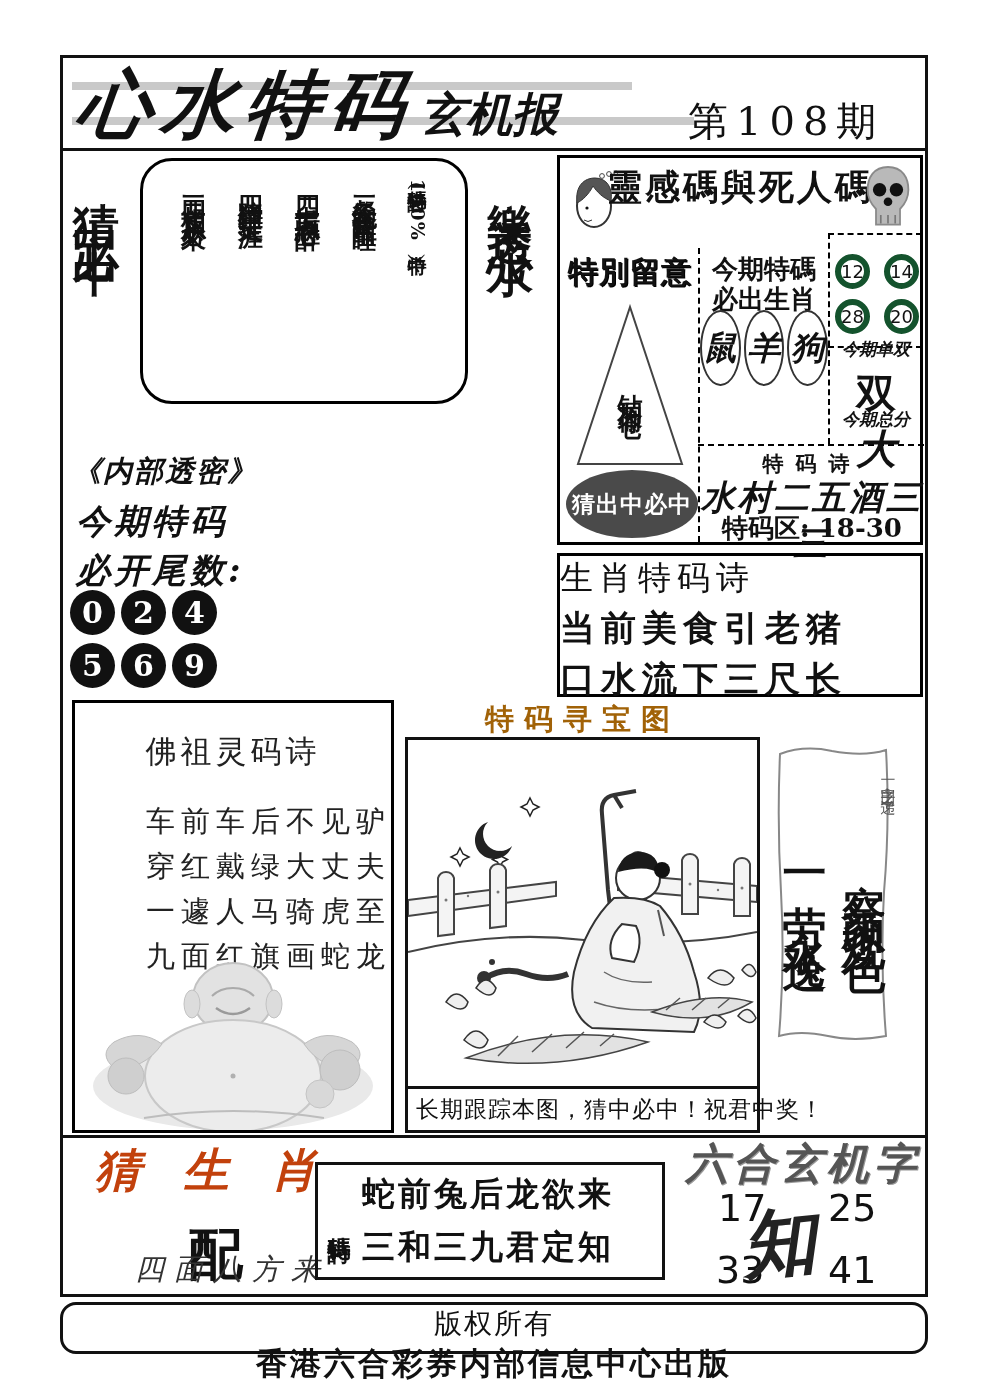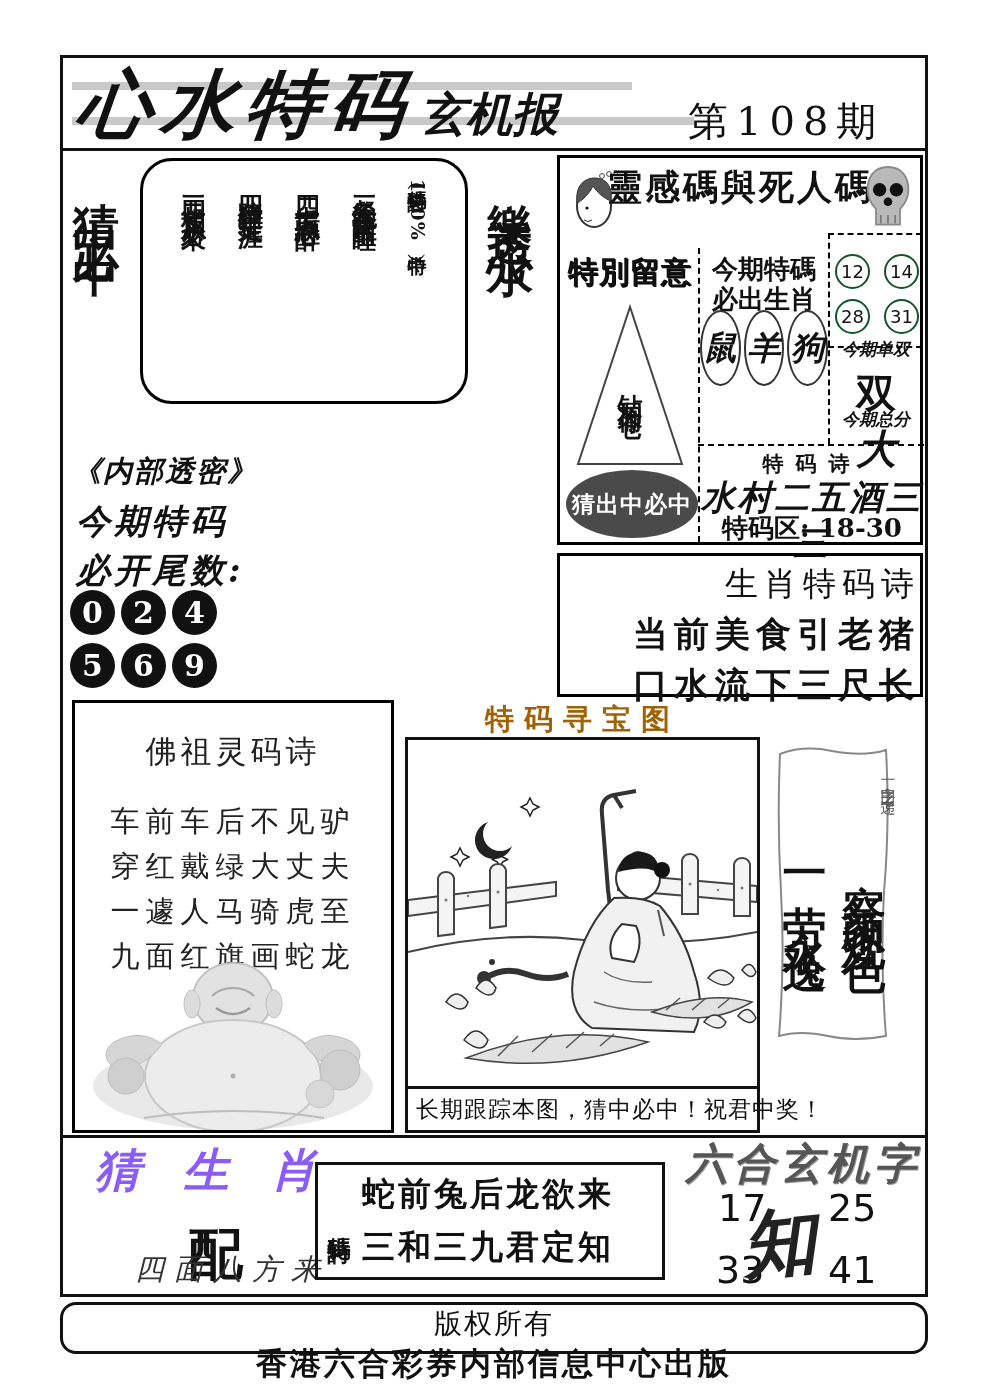--- a/index.html
+++ b/index.html
@@ -42,59 +42,59 @@
   .dark-oval { position:absolute; left:6px; top:312px; width:132px; height:68px; background:#4a4a4a; border-radius:50%;
     color:#fff; display:flex; align-items:center; justify-content:center; font-size:23px; font-weight:900; letter-spacing:1px; }
   .zhead { position:absolute; left:140px; width:128px; text-align:center; font-size:26px; font-weight:bold; }
   .zodiac-row { position:absolute; left:140px; top:152px; width:128px; display:flex; justify-content:center; gap:3px; }
   .zodiac-oval { width:41px; height:76px; border:2px solid #333; border-radius:50%; display:flex; align-items:center; justify-content:center;
     font-size:33px; font-weight:900; font-style:italic; }
   .pass { position:absolute; left:138px; top:250px; width:132px; display:flex; align-items:baseline; justify-content:center; gap:3px; }
   .pass .lbl { font-size:18px; font-weight:bold; font-style:italic; }
   .pass .expr { font-size:28px; font-weight:bold; font-family:"DejaVu Sans", sans-serif; }
   .numgrid { position:absolute; left:274px; top:96px; width:86px; display:flex; flex-wrap:wrap; gap:10px 14px; justify-content:center; }
-  .numball { width:35px; height:35px; border:2px solid #14532d; border-radius:50%; display:flex; align-items:center; justify-content:center;
+  .numball { width:35px; height:35px; border:6px solid #14532d; border-radius:50%; display:flex; align-items:center; justify-content:center;
     font-size:18px; font-family:"DejaVu Sans", sans-serif; }
   .rl-small { position:absolute; left:270px; width:92px; text-align:center; font-size:17px; font-weight:900; font-style:italic; }
   .rl-big { position:absolute; left:270px; width:92px; text-align:center; font-size:40px; font-weight:900; }
   .insp-poem-title { position:absolute; left:140px; top:292px; width:224px; text-align:center; font-size:21px; font-weight:bold; letter-spacing:12px; }
   .insp-poem-line { position:absolute; left:140px; top:317px; width:224px; text-align:center; font-size:34px; font-weight:bold; font-style:italic; letter-spacing:3px; }
   .insp-range { position:absolute; left:140px; top:353px; width:224px; text-align:center; font-size:26px; font-weight:bold; }
 
   
   .int-title { left:72px; top:452px; font-size:29px; font-weight:bold; font-style:italic; letter-spacing:2px; }
   .int-line { font-size:34px; font-weight:bold; font-style:italic; letter-spacing:4px; }
   .digit-row { left:70px; display:flex; gap:6px; }
   .digit { width:45px; height:45px; background:#111; border-radius:50%; color:#fff; display:flex; align-items:center; justify-content:center;
     font-size:30px; font-weight:bold; }
 
   
-  .zpoem { left:557px; top:553px; width:366px; height:144px; border:3px solid #000; text-align:right; padding-top:6px; }
+  .zpoem { left:557px; top:553px; width:366px; height:144px; border:3px solid #000; text-align:left; }
   .zpoem .t { font-size:33px; letter-spacing:6px; }
   .zpoem .l { font-size:35px; font-weight:900; letter-spacing:6px; margin-top:4px; }
 
   
   .bpoem { left:72px; top:700px; width:322px; height:433px; border:3px solid #000; }
   .bpoem .t { margin-top:28px; text-align:center; font-size:31px; letter-spacing:4px; color:#222; }
-  .bpoem .lines { margin-top:26px; text-align:center; font-size:29px; line-height:45px; letter-spacing:6px; color:#222; }
+  .bpoem .lines { margin-top:26px; text-align:right; font-size:29px; line-height:45px; letter-spacing:6px; color:#222; }
 
   
   .f-title { left:405px; top:700px; width:355px; text-align:center; font-size:29px; font-weight:bold; color:#a16207; letter-spacing:10px; }
   .pic-box { left:405px; top:737px; width:355px; height:352px; border:3px solid #111; background:#fff; }
   .caption-box { left:405px; top:1089px; width:355px; height:44px; border:3px solid #111; border-top:none;
     font-size:23px; line-height:40px; letter-spacing:1px; padding-left:8px; white-space:nowrap; }
 
   
   .scroll-wrap { left:770px; top:742px; width:124px; height:302px; }
   .scroll-text { position:absolute; left:6px; top:12px; width:112px; height:278px; display:flex; flex-direction:row; justify-content:space-evenly; align-items:center; }
   .scroll-col { writing-mode:vertical-rl; font-size:44px; font-weight:900; letter-spacing:22px; }
   .side-note { left:878px; top:772px; writing-mode:vertical-rl; font-size:15px; color:#555; letter-spacing:3px; }
 
   
-  .gsx-title { left:95px; top:1140px; font-size:46px; font-weight:bold; font-style:italic; color:#8b5cf6; letter-spacing:42px; }
+  .gsx-title { left:95px; top:1140px; font-size:46px; font-weight:bold; font-style:italic; color:#c2410c; letter-spacing:42px; }
   .gsx-l1 { left:145px; top:1197px; font-size:29px; font-style:italic; color:#333; letter-spacing:10px; }
   .gsx-c { left:188px; top:1218px; font-size:55px; font-weight:900; }
   .gsx-l2 { left:135px; top:1250px; font-size:29px; font-style:italic; color:#333; letter-spacing:10px; }
   .mid-poem { left:315px; top:1162px; width:350px; height:118px; border:3px solid #111; display:flex; align-items:stretch; }
   .mid-poem .lblcol { width:44px; display:flex; align-items:center; justify-content:center; writing-mode:vertical-rl;
     font-size:23px; font-weight:bold; letter-spacing:2px; }
   .mid-poem .linescol { flex:1; display:flex; flex-direction:column; justify-content:space-evenly; }
   .mid-poem .pl { font-size:33px; font-weight:900; letter-spacing:3px; }
   .mystic-title { left:686px; top:1136px; font-size:42px; font-weight:900; color:#555; letter-spacing:5px; font-style:italic;
     text-shadow:1px 1px 0 #999; }
@@ -165,21 +165,21 @@
     <div class="zodiac-row">
       <div class="zodiac-oval">鼠</div>
       <div class="zodiac-oval">羊</div>
       <div class="zodiac-oval">狗</div>
     </div>
 
     <div class="numgrid">
       <div class="numball">12</div>
       <div class="numball">14</div>
       <div class="numball">28</div>
-      <div class="numball">31</div>
+      <div class="numball">20</div>
     </div>
     <div class="rl-small" style="top:180px;font-style:italic;">今期单双</div>
     <div class="rl-big" style="top:208px;">双</div>
     <div class="rl-small" style="top:250px;">今期总分</div>
     <div class="rl-big" style="top:264px; font-style:italic;">大</div>
 
     <div class="insp-poem-title">特码诗</div>
     <div class="insp-poem-line">水村二五酒三三</div>
     <div class="insp-range">特码区: 18-30</div>
   </div>

